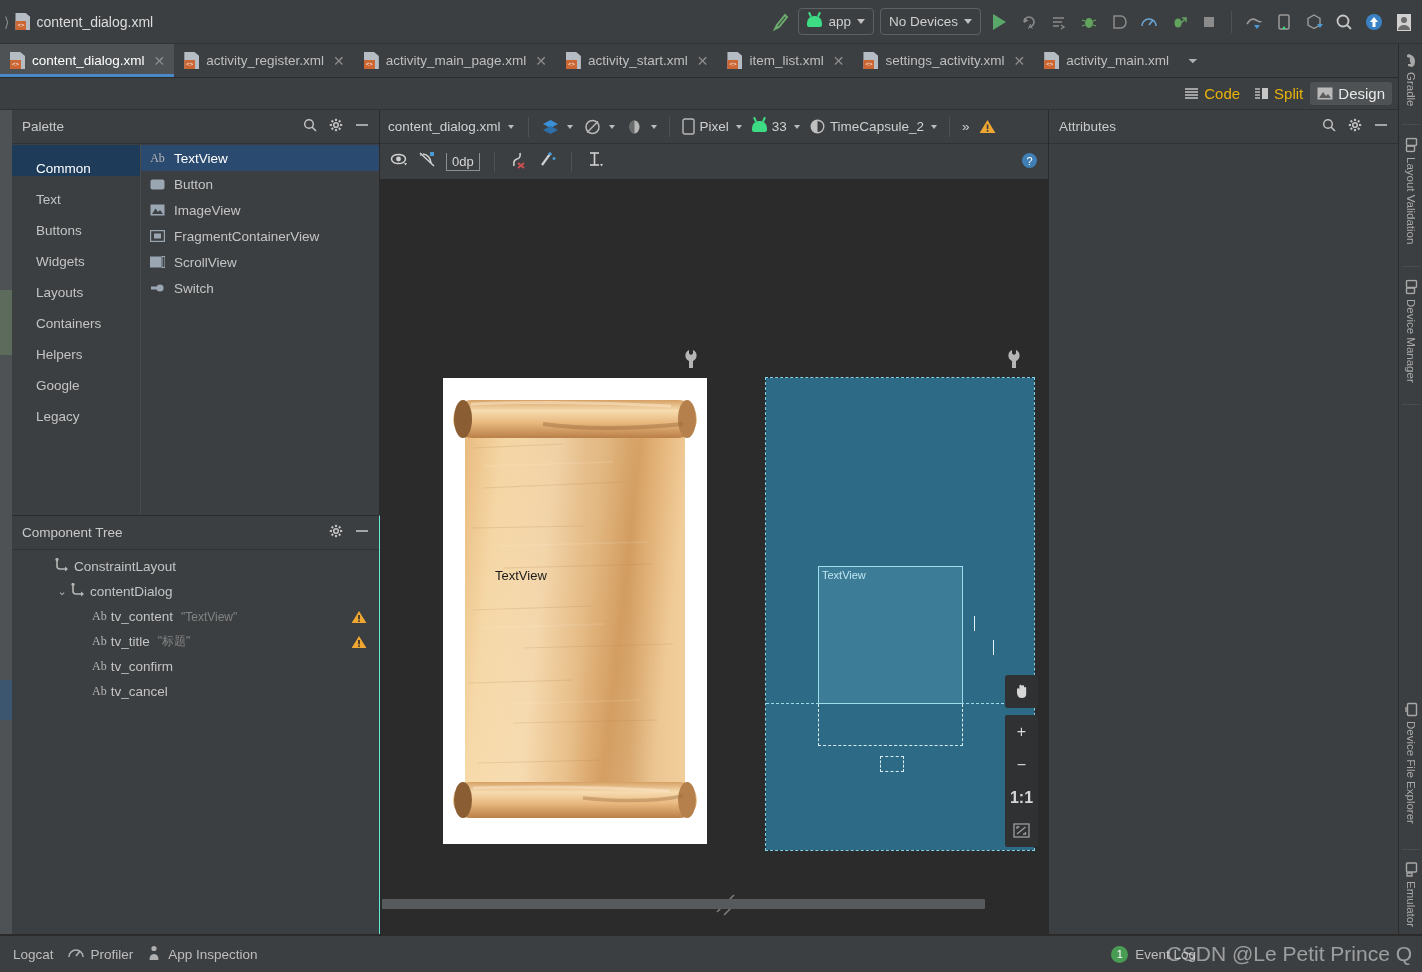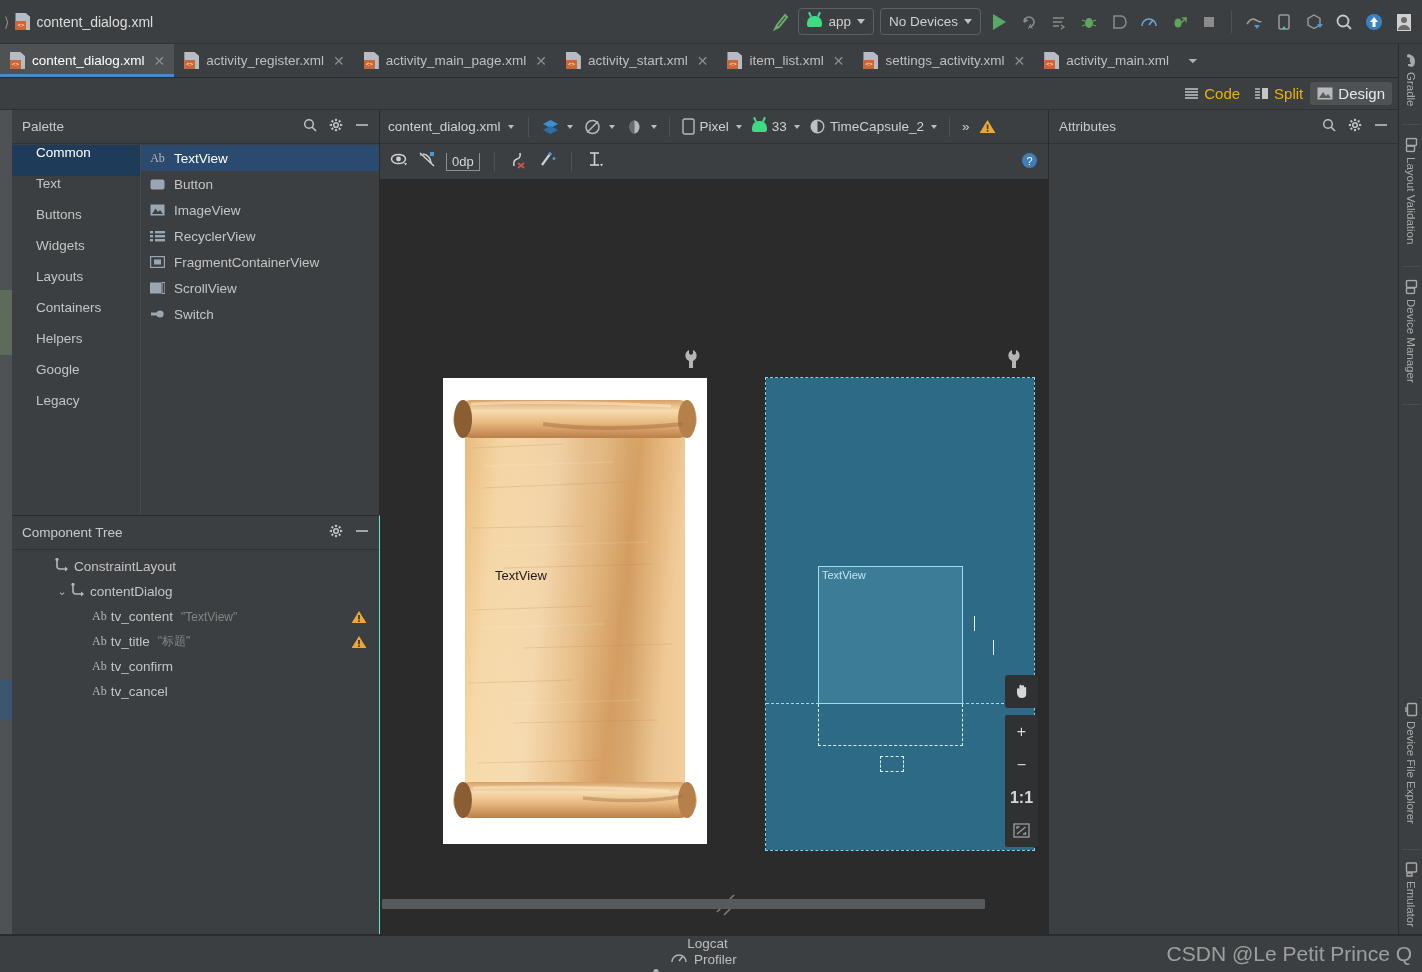--- a/index.html
+++ b/index.html
@@ -105,21 +105,21 @@
     position: absolute; left: 12px; top: 110px; width: 368px; height: 405px;
     background: #3c3f41; border-right: 1px solid #2b2b2b;
   }
   .panelhdr {
     height: 34px; display: flex; align-items: center; padding: 0 10px;
     font-size: 13.5px; color: #c9c9c9; border-bottom: 1px solid #323232;
   }
   .panelhdr .tools { margin-left: auto; display: flex; align-items: center; gap: 12px; }
   .palette-body { display: flex; height: 371px; }
   .pal-cats { width: 128px; background: #3c3f41; padding-top: 1px; }
-  .pal-cat { height: 31px; display: flex; align-items: flex-start; padding-left: 24px; font-size: 13.5px; color: #c4c4c4; cursor: pointer; }
+  .pal-cat { height: 31px; display: flex; align-items: flex-end; padding-left: 24px; font-size: 13.5px; color: #c4c4c4; cursor: pointer; }
   .pal-cat.sel { background: #1e3c5a; color: #ffffff; }
   .pal-items { flex: 1; background: #3c3f41; border-left: 1px solid #4a4a4a; padding-top: 1px; }
   .pal-item { height: 26px; display: flex; align-items: center; gap: 8px; padding-left: 8px; font-size: 13.5px; color: #c4c4c4; cursor: pointer; }
   .pal-item.sel { background: #2b4a70; color: #ffffff; }
   .ab { font-size: 12px; color: #b5b5b5; font-family: "Liberation Serif", serif; }
   .pi { width: 17px; height: 15px; display: flex; align-items: center; justify-content: center; flex: none; }
 
   
   .ctree {
     position: absolute; left: 12px; top: 515px; width: 368px; height: 420px;
@@ -198,21 +198,21 @@
     writing-mode: vertical-rl; text-orientation: mixed;
     font-size: 11.5px; color: #a9a9a9; cursor: pointer;
     display: flex; align-items: center; gap: 5px; padding-top: 4px;
   }
   .rsep { position: absolute; left: 3px; width: 18px; height: 1px; background: #4a4d4f; }
 
   
   .bottombar {
     position: absolute; left: 0; bottom: 0; width: 1422px; height: 37px;
     background: #3c3f41; border-top: 1px solid #2b2b2b;
-    display: flex; align-items: center; padding: 0 6px; flex-direction: column;
+    display: flex; align-items: center; padding: 0 6px;
   }
   .bitem { display: flex; align-items: center; gap: 7px; padding: 0 14px 0 0; font-size: 13.5px; color: #bdbdbd; cursor: pointer; }
   .badge {
     width: 17px; height: 17px; border-radius: 50%; background: #499c54;
     color: #fff; font-size: 11px; display: flex; align-items: center; justify-content: center;
   }
   .watermark {
     position: absolute; right: 10px; bottom: 6px;
     font-size: 21px; color: rgba(235,235,235,0.55);
     font-family: "Liberation Sans", sans-serif; white-space: nowrap;
@@ -499,35 +499,20 @@
           <span>Button</span>
         </div>
         <div class="pal-item">
           <span class="pi">
             <svg width="15" height="12" viewBox="0 0 15 12">
                 <rect x="0.5" y="0.5" width="14" height="11" fill="#9aa6b2"></rect>
                 <path d="M2 10 L5.5 4.5 L8 8 L10 6 L13 10 Z" fill="#3c3f41"></path>
               </svg>
           </span>
           <span>ImageView</span>
-        </div>
-        <div class="pal-item">
-          <span class="pi">
-            <svg width="15" height="12" viewBox="0 0 15 12">
-                <g fill="#9aa6b2">
-                  <rect x="0" y="1" width="3" height="2.4"></rect>
-                  <rect x="5" y="1" width="10" height="2.4"></rect>
-                  <rect x="0" y="5" width="3" height="2.4"></rect>
-                  <rect x="5" y="5" width="10" height="2.4"></rect>
-                  <rect x="0" y="9" width="3" height="2.4"></rect>
-                  <rect x="5" y="9" width="10" height="2.4"></rect>
-                </g>
-              </svg>
-          </span>
-          <span>RecyclerView</span>
         </div>
         <div class="pal-item">
           <span class="pi">
             <svg width="15" height="12" viewBox="0 0 15 12">
                 <rect x="0.5" y="0.5" width="14" height="11" fill="none" stroke="#9aa6b2" stroke-width="1.4"></rect>
                 <rect x="4" y="3.5" width="7" height="5" fill="#9aa6b2"></rect>
               </svg>
           </span>
           <span>FragmentContainerView</span>
         </div>

